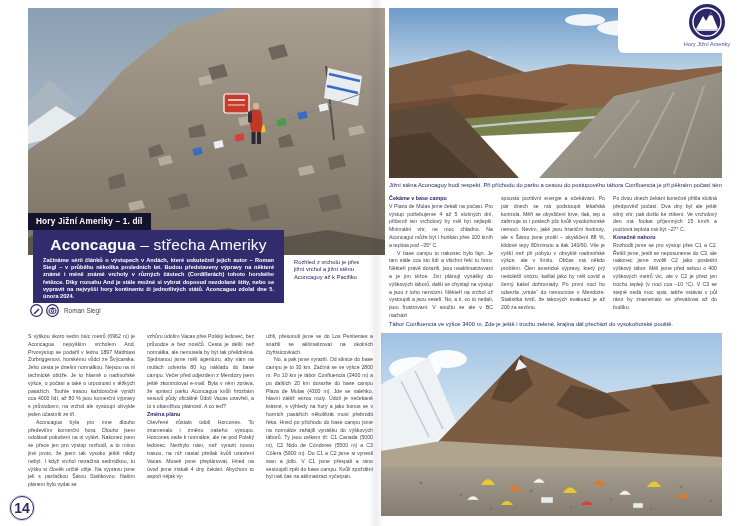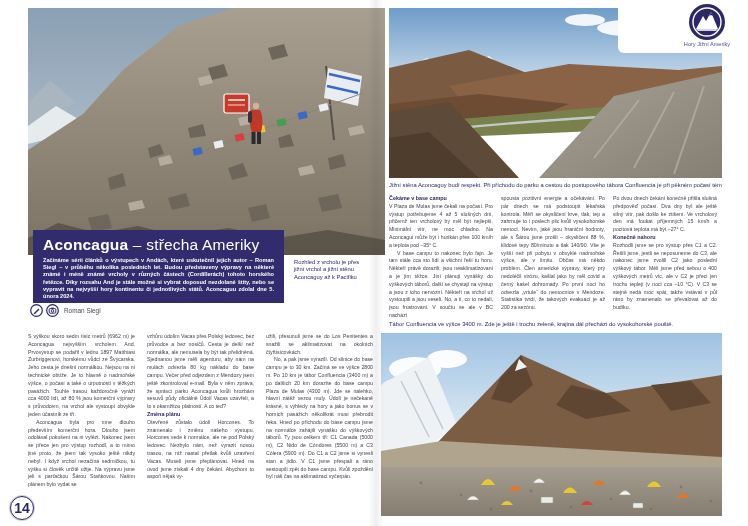--- a/index.html
+++ b/index.html
@@ -12,21 +12,21 @@
   
   .series-label{
     position:absolute;left:28px;top:213px;height:17px;line-height:17px;
     background:#14132d;color:#ffffff;font-size:8.2px;font-weight:600;
     padding:0 8px;letter-spacing:.2px;white-space:nowrap;z-index:5;
   }
   .title-box{
     position:absolute;left:33px;top:230px;width:251px;height:73px;
     background:#322b6e;color:#ffffff;z-index:4;padding:6px 10px 0 10px;box-sizing:border-box;
   }
-  .title-line{font-size:15.5px;letter-spacing:.2px;white-space:nowrap;margin-bottom:3px;}
+  .title-line{font-size:15.5px;letter-spacing:.2px;white-space:nowrap;margin-bottom:3px;text-align:center;}
   .title-bold{font-weight:800;}
   .title-rest{font-weight:400;}
   .intro{font-size:5.6px;font-weight:700;line-height:7.2px;text-align:justify;color:#ffffff;}
   .caption{color:#2b2767;font-size:5.8px;line-height:7.4px;}
   .caption-summit{position:absolute;left:294px;top:259px;width:88px;}
   .author-row{position:absolute;left:30px;top:304px;height:13px;display:flex;align-items:center;z-index:5;}
   .author-row svg{margin-right:3px;}
   .author-name{font-size:6.4px;color:#4a4a55;margin-left:2px;}
   
   .col{
@@ -125,20 +125,21 @@
       <g transform="translate(228,100)">
         <circle cx="0" cy="-2" r="3.2" fill="#d8b09a"></circle>
         <path d="M -5,2 C -7,12 -6,20 -4,24 L 5,24 C 7,16 7,8 4,2 Z" fill="#c03828"></path>
         <rect x="-8" y="3" width="4" height="12" rx="2" fill="#35323c"></rect>
         <rect x="-4.5" y="24" width="4" height="12" fill="#2a2a30"></rect>
         <rect x="1" y="24" width="4" height="12" fill="#2a2a30"></rect>
       </g>
     </svg>
   </div>
 
+  <div class="series-label">Hory Jižní Ameriky – 1. díl</div>
   <div class="title-box">
     <div class="title-line">
       <span class="title-bold">Aconcagua</span><span class="title-rest"> – střecha Ameriky</span>
     </div>
     <div class="intro">Začínáme sérii článků o výstupech v Andách, které uskutečnil jejich autor – Roman Siegl – v průběhu několika posledních let. Budou představeny výpravy na některé známé i méně známé vrcholy v různých částech (Cordillerách) tohoto horského řetězce. Díky rozsahu And je stále možné si vybrat doposud nezdolané štíty, nebo se vypravit na nejvyšší hory kontinentu či jednotlivých států. Aconcaguu zdolal dne 5. února 2024.</div>
   </div>
 
   <div class="caption caption-summit">
     <span>Rozhled z vrcholu je přes</span><br>
     <span>jižní vrchol a jižní stěnu</span><br>

